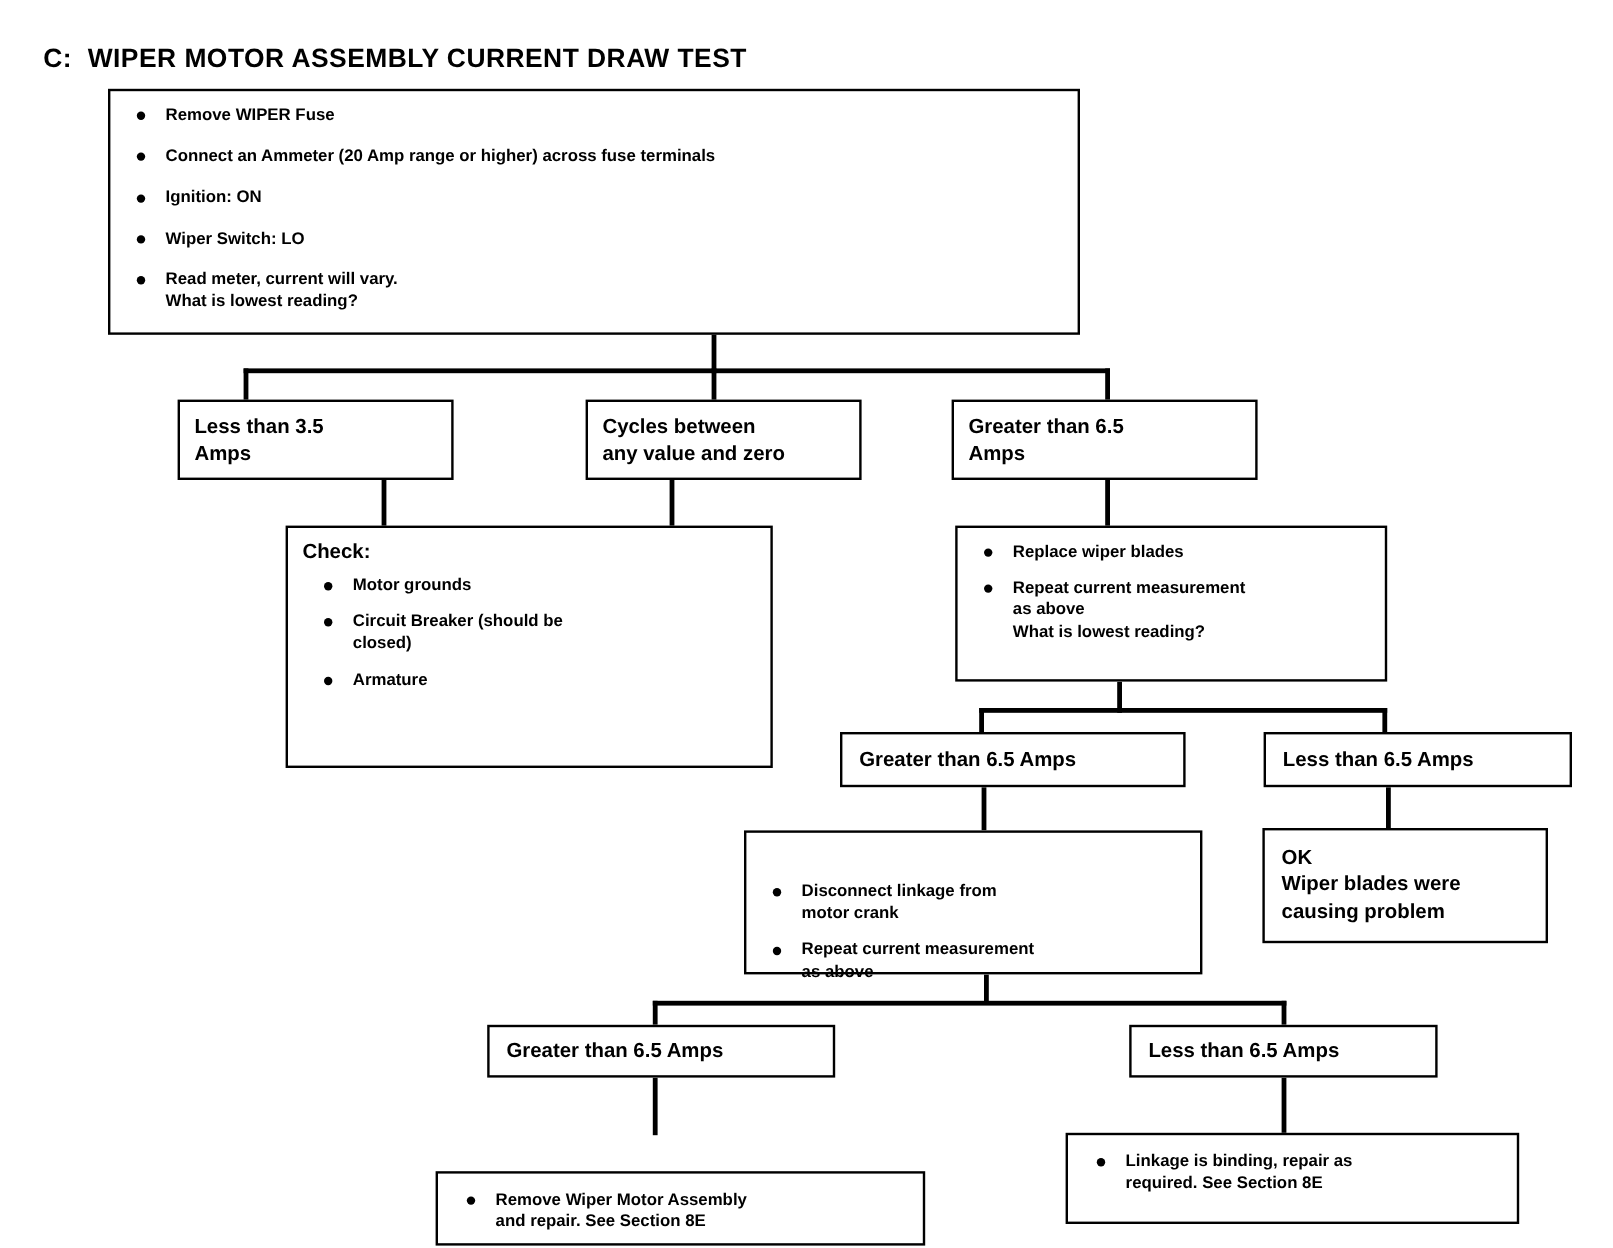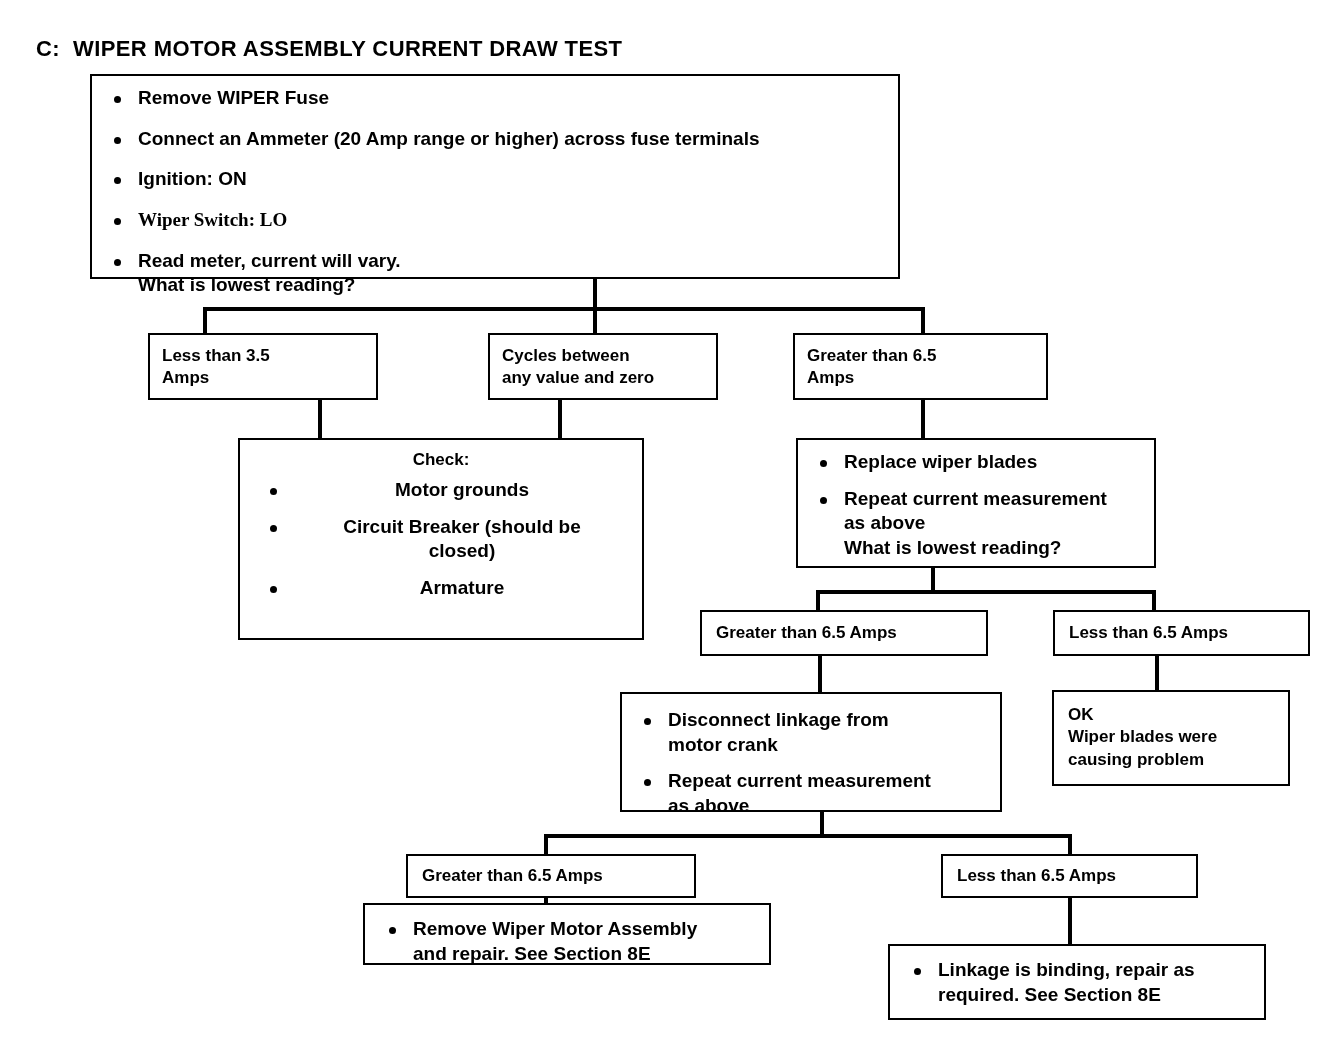--- a/index.html
+++ b/index.html
@@ -46,21 +46,21 @@
   .ln-h { height: 4px; }
 
   ul.bullets {
     list-style: none;
     margin: 0;
     padding: 0;
   }
   ul.bullets > li {
     position: relative;
     padding-left: 34px;
-    font-size: 19px;
+    font-size: 14px;
     font-weight: bold;
     line-height: 1.30;
   }
   ul.bullets > li::before {
     content: "";
     position: absolute;
     left: 10px;
     top: 0.52em;
     width: 7px;
     height: 7px;
@@ -116,21 +116,21 @@
 
   <div class="line ln-v" style="left:544px; top:898px; height:48px;"></div>
   <div class="line ln-v" style="left:1068px; top:898px; height:48px;"></div>
 
   <div class="box" style="left:90px; top:74px; width:810px; height:205px;">
     <div class="box-inner">
       <ul class="bullets spaced">
         <li style="white-space:pre-line;">Remove WIPER Fuse</li>
         <li style="white-space:pre-line;">Connect an Ammeter (20 Amp range or higher) across fuse terminals</li>
         <li style="white-space:pre-line;">Ignition: ON</li>
-        <li style="white-space:pre-line;font-family:Liberation Serif, serif;">Wiper Switch: LO</li>
+        <li style="white-space:pre-line;">Wiper Switch: LO</li>
         <li style="white-space:pre-line;">Read meter, current will vary.
 What is lowest reading?</li>
       </ul>
     </div>
   </div>
 
   <div class="box" style="left:148px; top:333px; width:230px; height:67px;">
     <div class="box-inner">
       <div class="plain">Less than 3.5
 Amps</div>
@@ -144,21 +144,21 @@
     </div>
   </div>
 
   <div class="box" style="left:793px; top:333px; width:255px; height:67px;">
     <div class="box-inner">
       <div class="plain">Greater than 6.5
 Amps</div>
     </div>
   </div>
 
-  <div class="box" style="left:238px; top:438px; width:406px; height:202px;text-align:center;">
+  <div class="box" style="left:238px; top:438px; width:406px; height:202px;">
     <div class="box-inner">
       <div class="heading-line">Check:</div>
       <ul class="bullets tight" style="padding-left:8px;">
         <li style="white-space:pre-line;">Motor grounds</li>
         <li style="white-space:pre-line;">Circuit Breaker (should be
 closed)</li>
         <li style="white-space:pre-line;">Armature</li>
       </ul>
     </div>
   </div>
@@ -180,21 +180,21 @@
     </div>
   </div>
 
   <div class="box" style="left:1053px; top:610px; width:257px; height:46px;">
     <div class="box-inner" style="padding:10px 14px;">
       <div class="plain">Less than 6.5 Amps</div>
     </div>
   </div>
 
   <div class="box" style="left:620px; top:692px; width:382px; height:120px;">
-    <div class="box-inner" style="padding:14px 12px;">
+    <div class="box-inner" style="padding:14px 12px;margin-top:25px;">
       <ul class="bullets tight">
         <li style="white-space:pre-line;">Disconnect linkage from
 motor crank</li>
         <li style="white-space:pre-line;">Repeat current measurement
 as above</li>
       </ul>
     </div>
   </div>
 
   <div class="box" style="left:1052px; top:690px; width:238px; height:96px;">
@@ -210,21 +210,21 @@
       <div class="plain">Greater than 6.5 Amps</div>
     </div>
   </div>
 
   <div class="box" style="left:941px; top:854px; width:257px; height:44px;">
     <div class="box-inner" style="padding:9px 14px;">
       <div class="plain">Less than 6.5 Amps</div>
     </div>
   </div>
 
-  <div class="box" style="left:363px; top:903px; width:408px; height:62px;">
+  <div class="box" style="left:363px; top:976px; width:408px; height:62px;">
     <div class="box-inner" style="padding:12px 10px;">
       <ul class="bullets tight" style="padding-left:4px;">
         <li style="white-space:pre-line;">Remove Wiper Motor Assembly
 and repair. See Section 8E</li>
       </ul>
     </div>
   </div>
 
   <div class="box" style="left:888px; top:944px; width:378px; height:76px;">
     <div class="box-inner" style="padding:12px 10px;">

